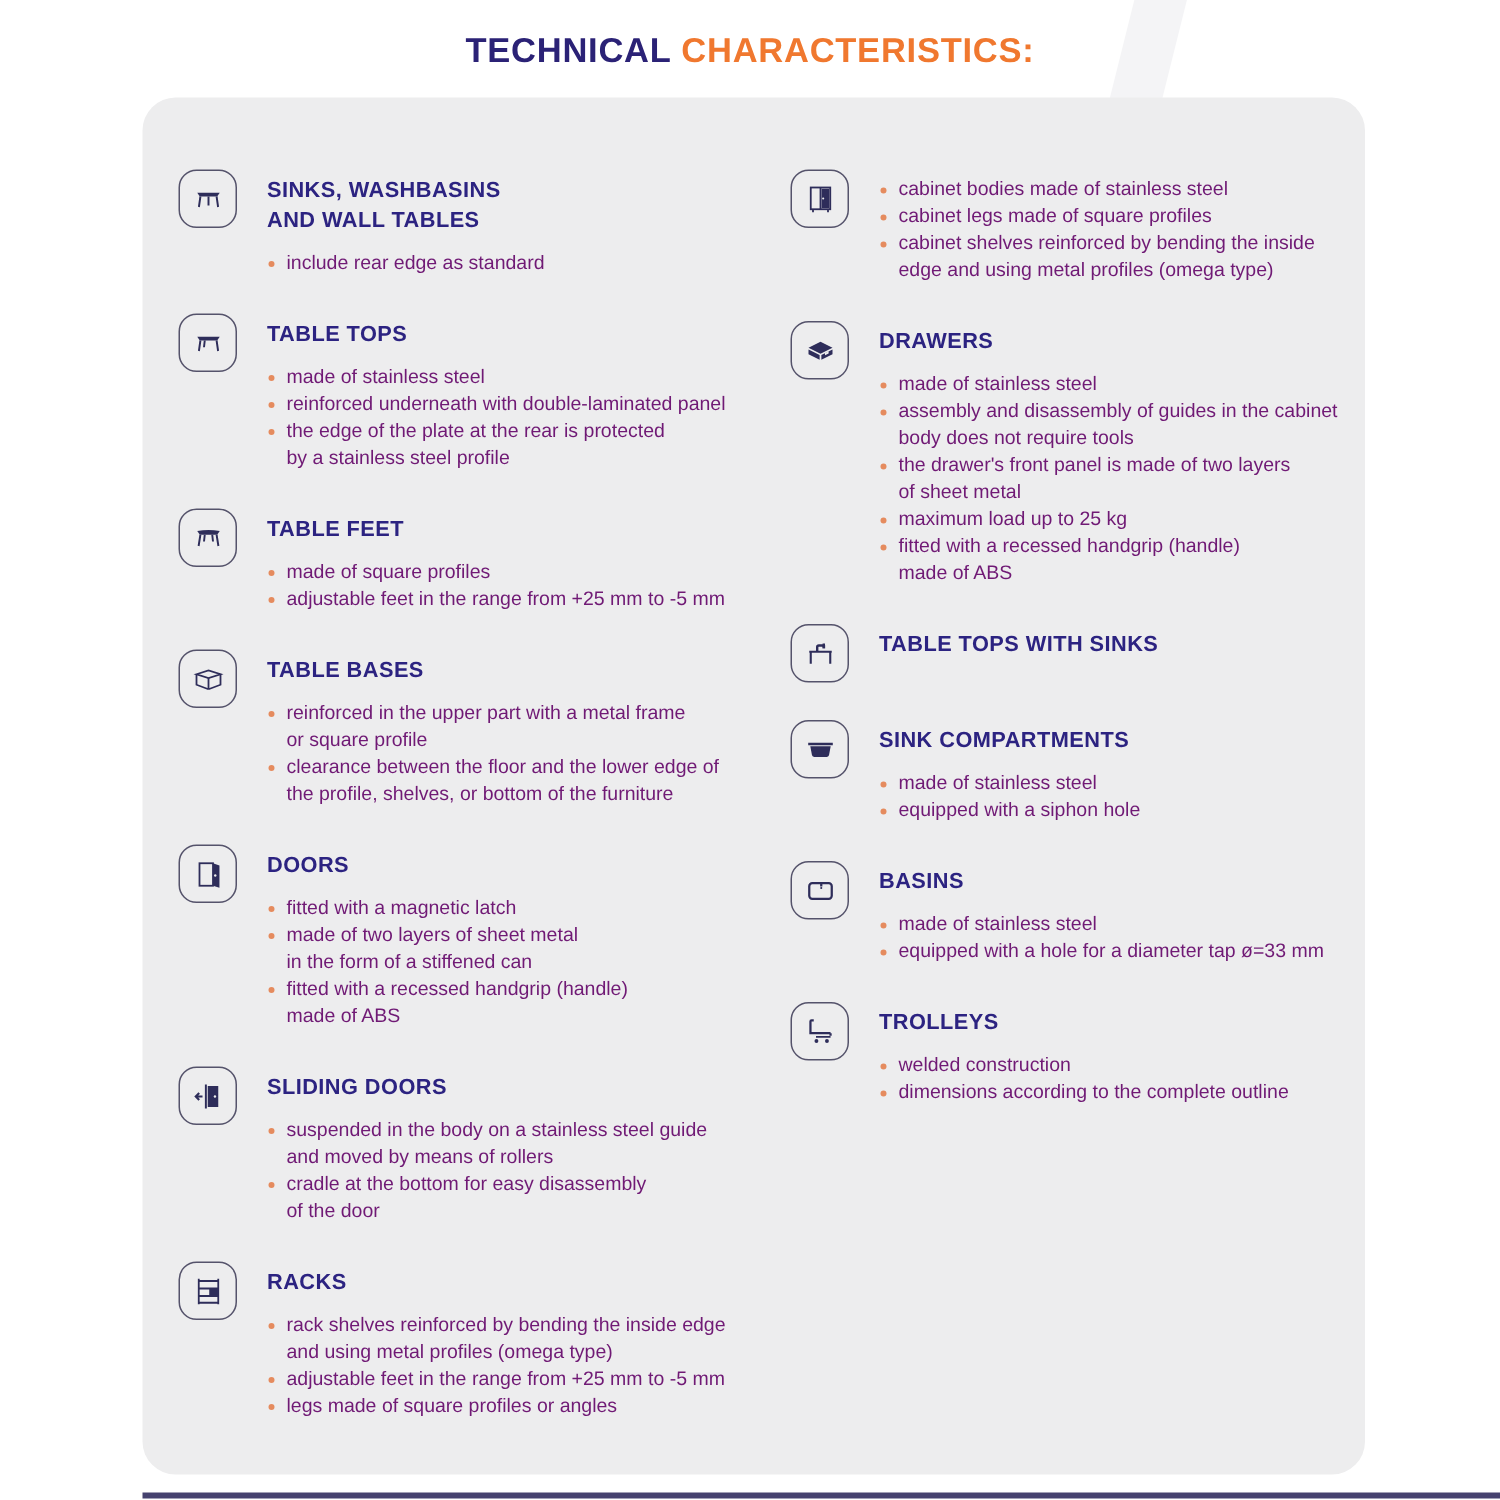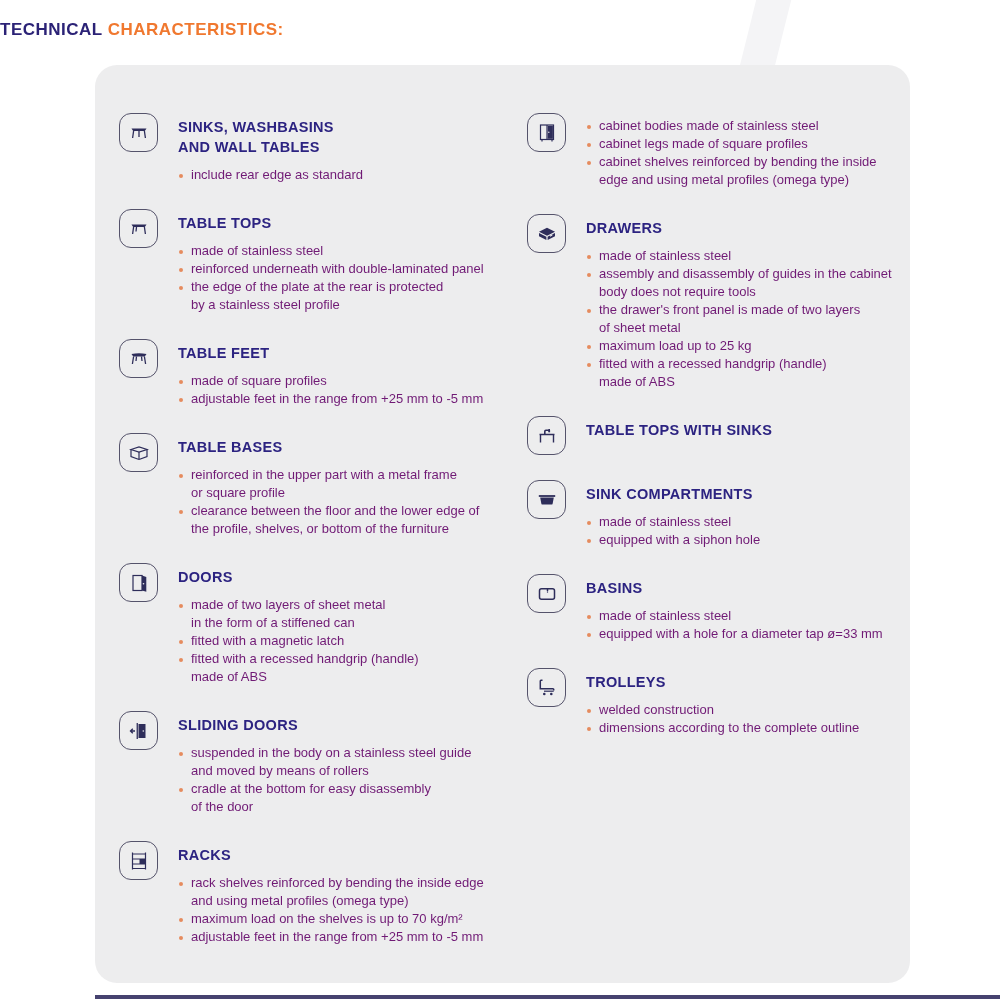--- a/index.html
+++ b/index.html
@@ -6,21 +6,21 @@
   html, body { width: 1000px; height: 1000px; background: #ffffff; overflow: hidden; }
   body { font-family: "Liberation Sans", sans-serif; position: relative; }
 
   .decor-slash {
     position: absolute; top: -40px; left: 748px; width: 34px; height: 150px;
     background: #f4f4f6; transform: rotate(14deg);
   }
 
   .page-title {
     position: absolute; top: 20px; left: 0; width: 100%;
-    font-size: 17px; font-weight: bold; letter-spacing: 0.5px;
+    text-align: center; font-size: 23px; font-weight: bold; letter-spacing: 0.5px;
   }
   .page-title .t-navy { color: #2b2276; }
   .page-title .t-orange { color: #f0782f; }
 
   .card {
     position: absolute; left: 95px; top: 65px; width: 815px; height: 918px;
     background: #ededee; border-radius: 22px;
     padding: 48px 18px 0 24px; display: flex;
   }
   .col { display: flex; flex-direction: column; }
@@ -135,23 +135,23 @@
         <div class="icon-box">
           <svg viewBox="0 0 24 24" fill="none" stroke="currentColor" stroke-width="1.2">
     <rect x="6" y="4.5" width="9" height="15"></rect>
     <path d="M15 4.5 L19.3 6 V20.8 L15 19.5 Z" fill="currentColor" stroke="none"></path>
     <circle cx="16.5" cy="12.7" r="0.8" fill="#ededee" stroke="none"></circle>
   </svg>
         </div>
         <div class="content">
           <h3>DOORS</h3>
           <ul class="bullets">
+            <li>fitted with a magnetic latch</li>
             <li>made of two layers of sheet metal
 in the form of a stiffened can</li>
-            <li>fitted with a magnetic latch</li>
             <li>fitted with a recessed handgrip (handle)
 made of ABS</li>
           </ul>
         </div>
       </div>
       <div class="section">
         <div class="icon-box">
           <svg viewBox="0 0 24 24" fill="none" stroke="currentColor" stroke-width="1.4">
     <rect x="11.5" y="5" width="7" height="14" fill="currentColor" stroke="none"></rect>
     <rect x="9.6" y="4" width="1.3" height="16" fill="currentColor" stroke="none"></rect>
@@ -174,22 +174,22 @@
           <svg viewBox="0 0 24 24" fill="none" stroke="currentColor" stroke-width="1.2">
     <path d="M5.5 3.5 V20.5 M18.5 3.5 V20.5 M5.5 5 H18.5 M5.5 10 H18.5 M5.5 15 H18.5 M5.5 19.5 H18.5"></path>
     <rect x="12.5" y="10" width="6" height="5" fill="currentColor" stroke="none"></rect>
   </svg>
         </div>
         <div class="content">
           <h3>RACKS</h3>
           <ul class="bullets">
             <li>rack shelves reinforced by bending the inside edge
 and using metal profiles (omega type)</li>
-            <li>maximum load on the shelves is up to 70 kg/m²</li>
             <li>adjustable feet in the range from +25 mm to -5 mm</li>
+            <li>legs made of square profiles or angles</li>
           </ul>
         </div>
       </div>
     </div>
   <div class="col col-right">
       <div class="section">
         <div class="icon-box">
           <svg viewBox="0 0 24 24" fill="none" stroke="currentColor" stroke-width="1.2">
     <rect x="5.5" y="4" width="13" height="14.5"></rect>
     <path d="M12 4 V18.5"></path>

